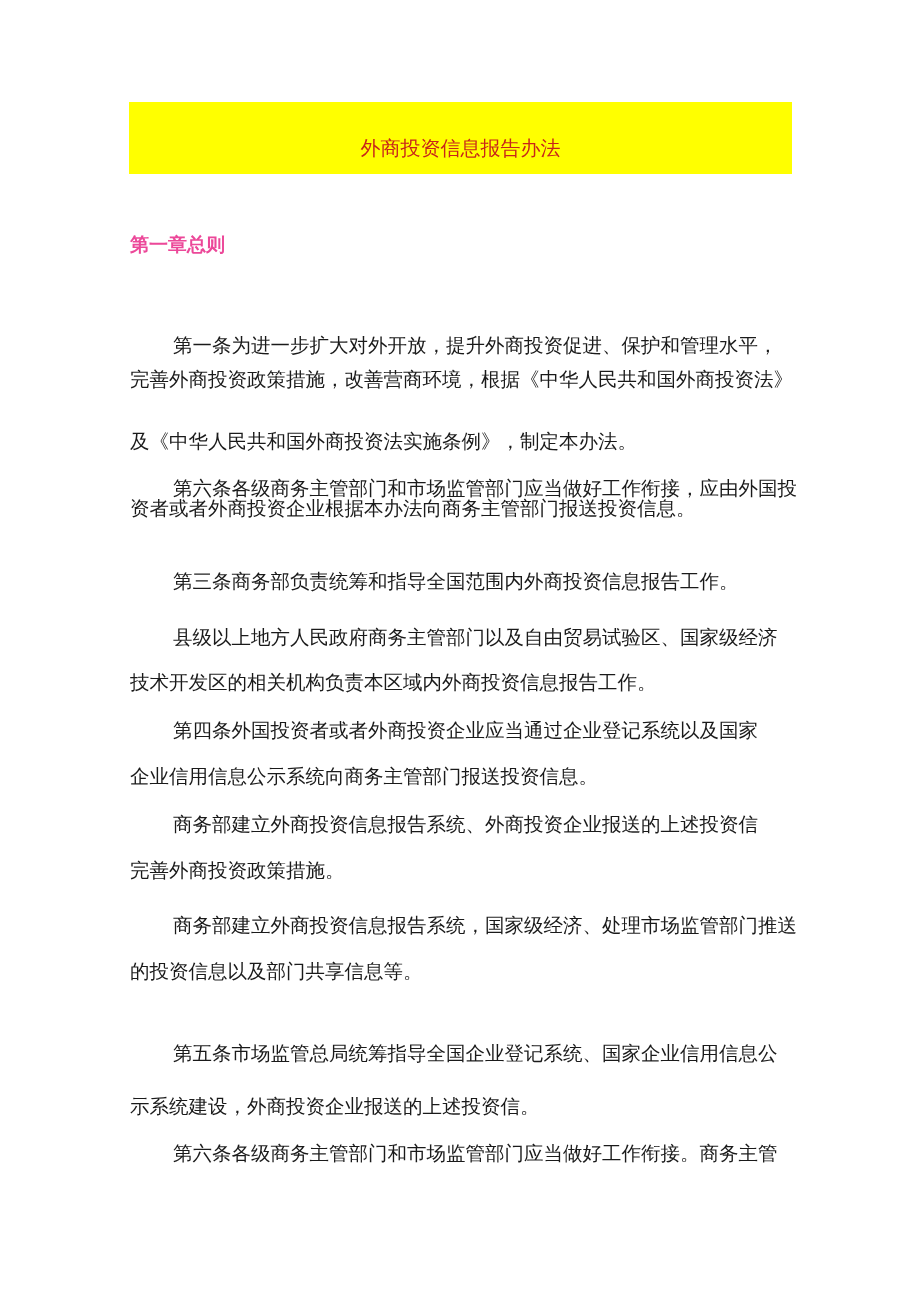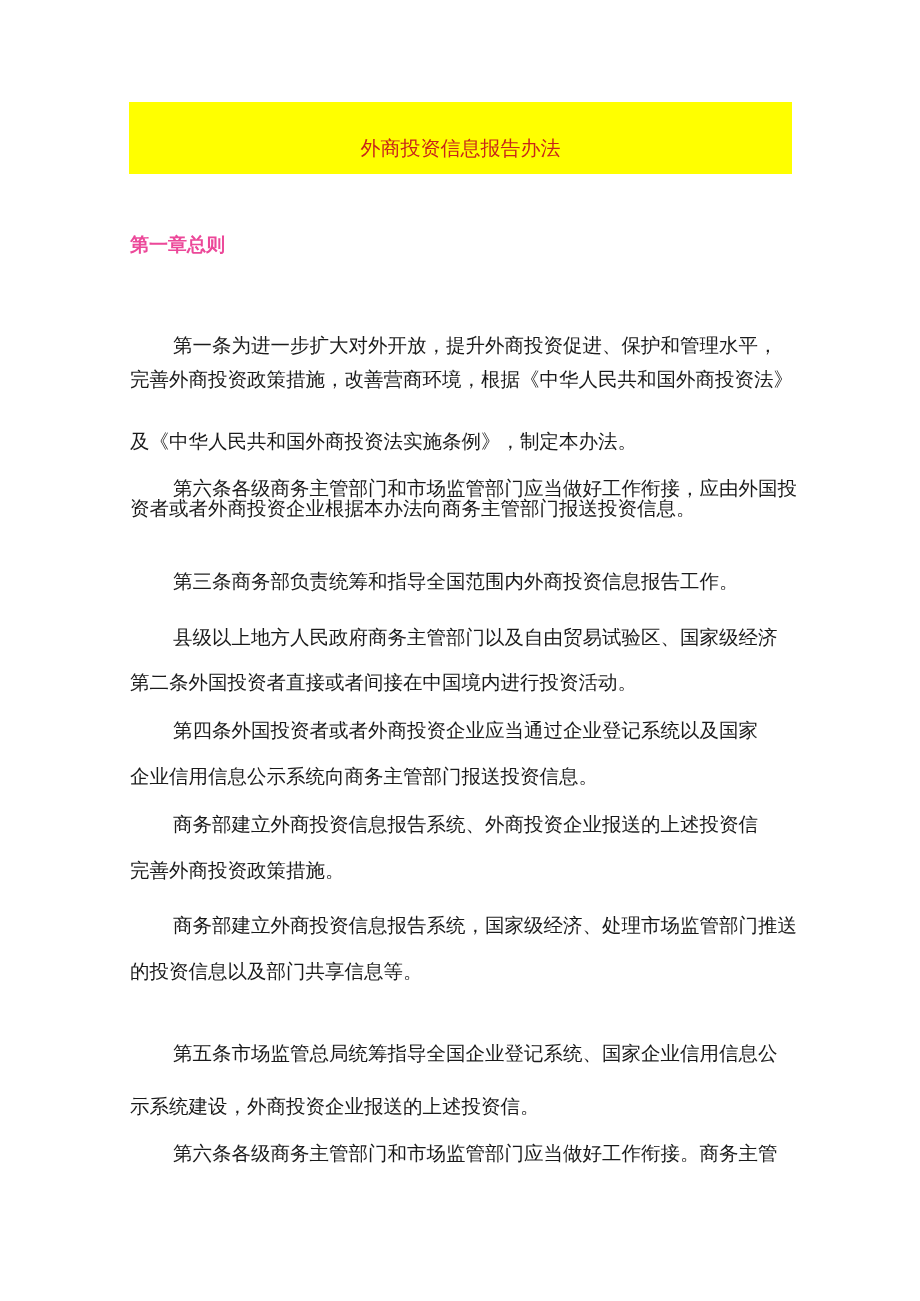--- a/index.html
+++ b/index.html
@@ -22,21 +22,21 @@
 
 <div class="chapter">第一章总则</div>
 
 <div class="line ind" style="top:332px">第一条为进一步扩大对外开放，提升外商投资促进、保护和管理水平，</div>
 <div class="line nind" style="top:366px">完善外商投资政策措施，改善营商环境，根据《中华人民共和国外商投资法》</div>
 <div class="line nind" style="top:428px">及《中华人民共和国外商投资法实施条例》，制定本办法。</div>
 <div class="line ind" style="top:475px">第六条各级商务主管部门和市场监管部门应当做好工作衔接，应由外国投</div>
 <div class="line nind" style="top:495px">资者或者外商投资企业根据本办法向商务主管部门报送投资信息。</div>
 <div class="line ind" style="top:568px">第三条商务部负责统筹和指导全国范围内外商投资信息报告工作。</div>
 <div class="line ind" style="top:624px">县级以上地方人民政府商务主管部门以及自由贸易试验区、国家级经济</div>
-<div class="line nind" style="top:669px">第二条外国投资者直接或者间接在中国境内进行投资活动。</div>
+<div class="line nind" style="top:669px">技术开发区的相关机构负责本区域内外商投资信息报告工作。</div>
 <div class="line ind" style="top:717px">第四条外国投资者或者外商投资企业应当通过企业登记系统以及国家</div>
 <div class="line nind" style="top:763px">企业信用信息公示系统向商务主管部门报送投资信息。</div>
 <div class="line ind" style="top:811px">商务部建立外商投资信息报告系统、外商投资企业报送的上述投资信</div>
 <div class="line nind" style="top:857px">完善外商投资政策措施。</div>
 <div class="line ind" style="top:912px">商务部建立外商投资信息报告系统，国家级经济、处理市场监管部门推送</div>
 <div class="line nind" style="top:958px">的投资信息以及部门共享信息等。</div>
 <div class="line ind" style="top:1040px">第五条市场监管总局统筹指导全国企业登记系统、国家企业信用信息公</div>
 <div class="line nind" style="top:1093px">示系统建设，外商投资企业报送的上述投资信。</div>
 <div class="line ind" style="top:1140px">第六条各级商务主管部门和市场监管部门应当做好工作衔接。商务主管</div>
 

